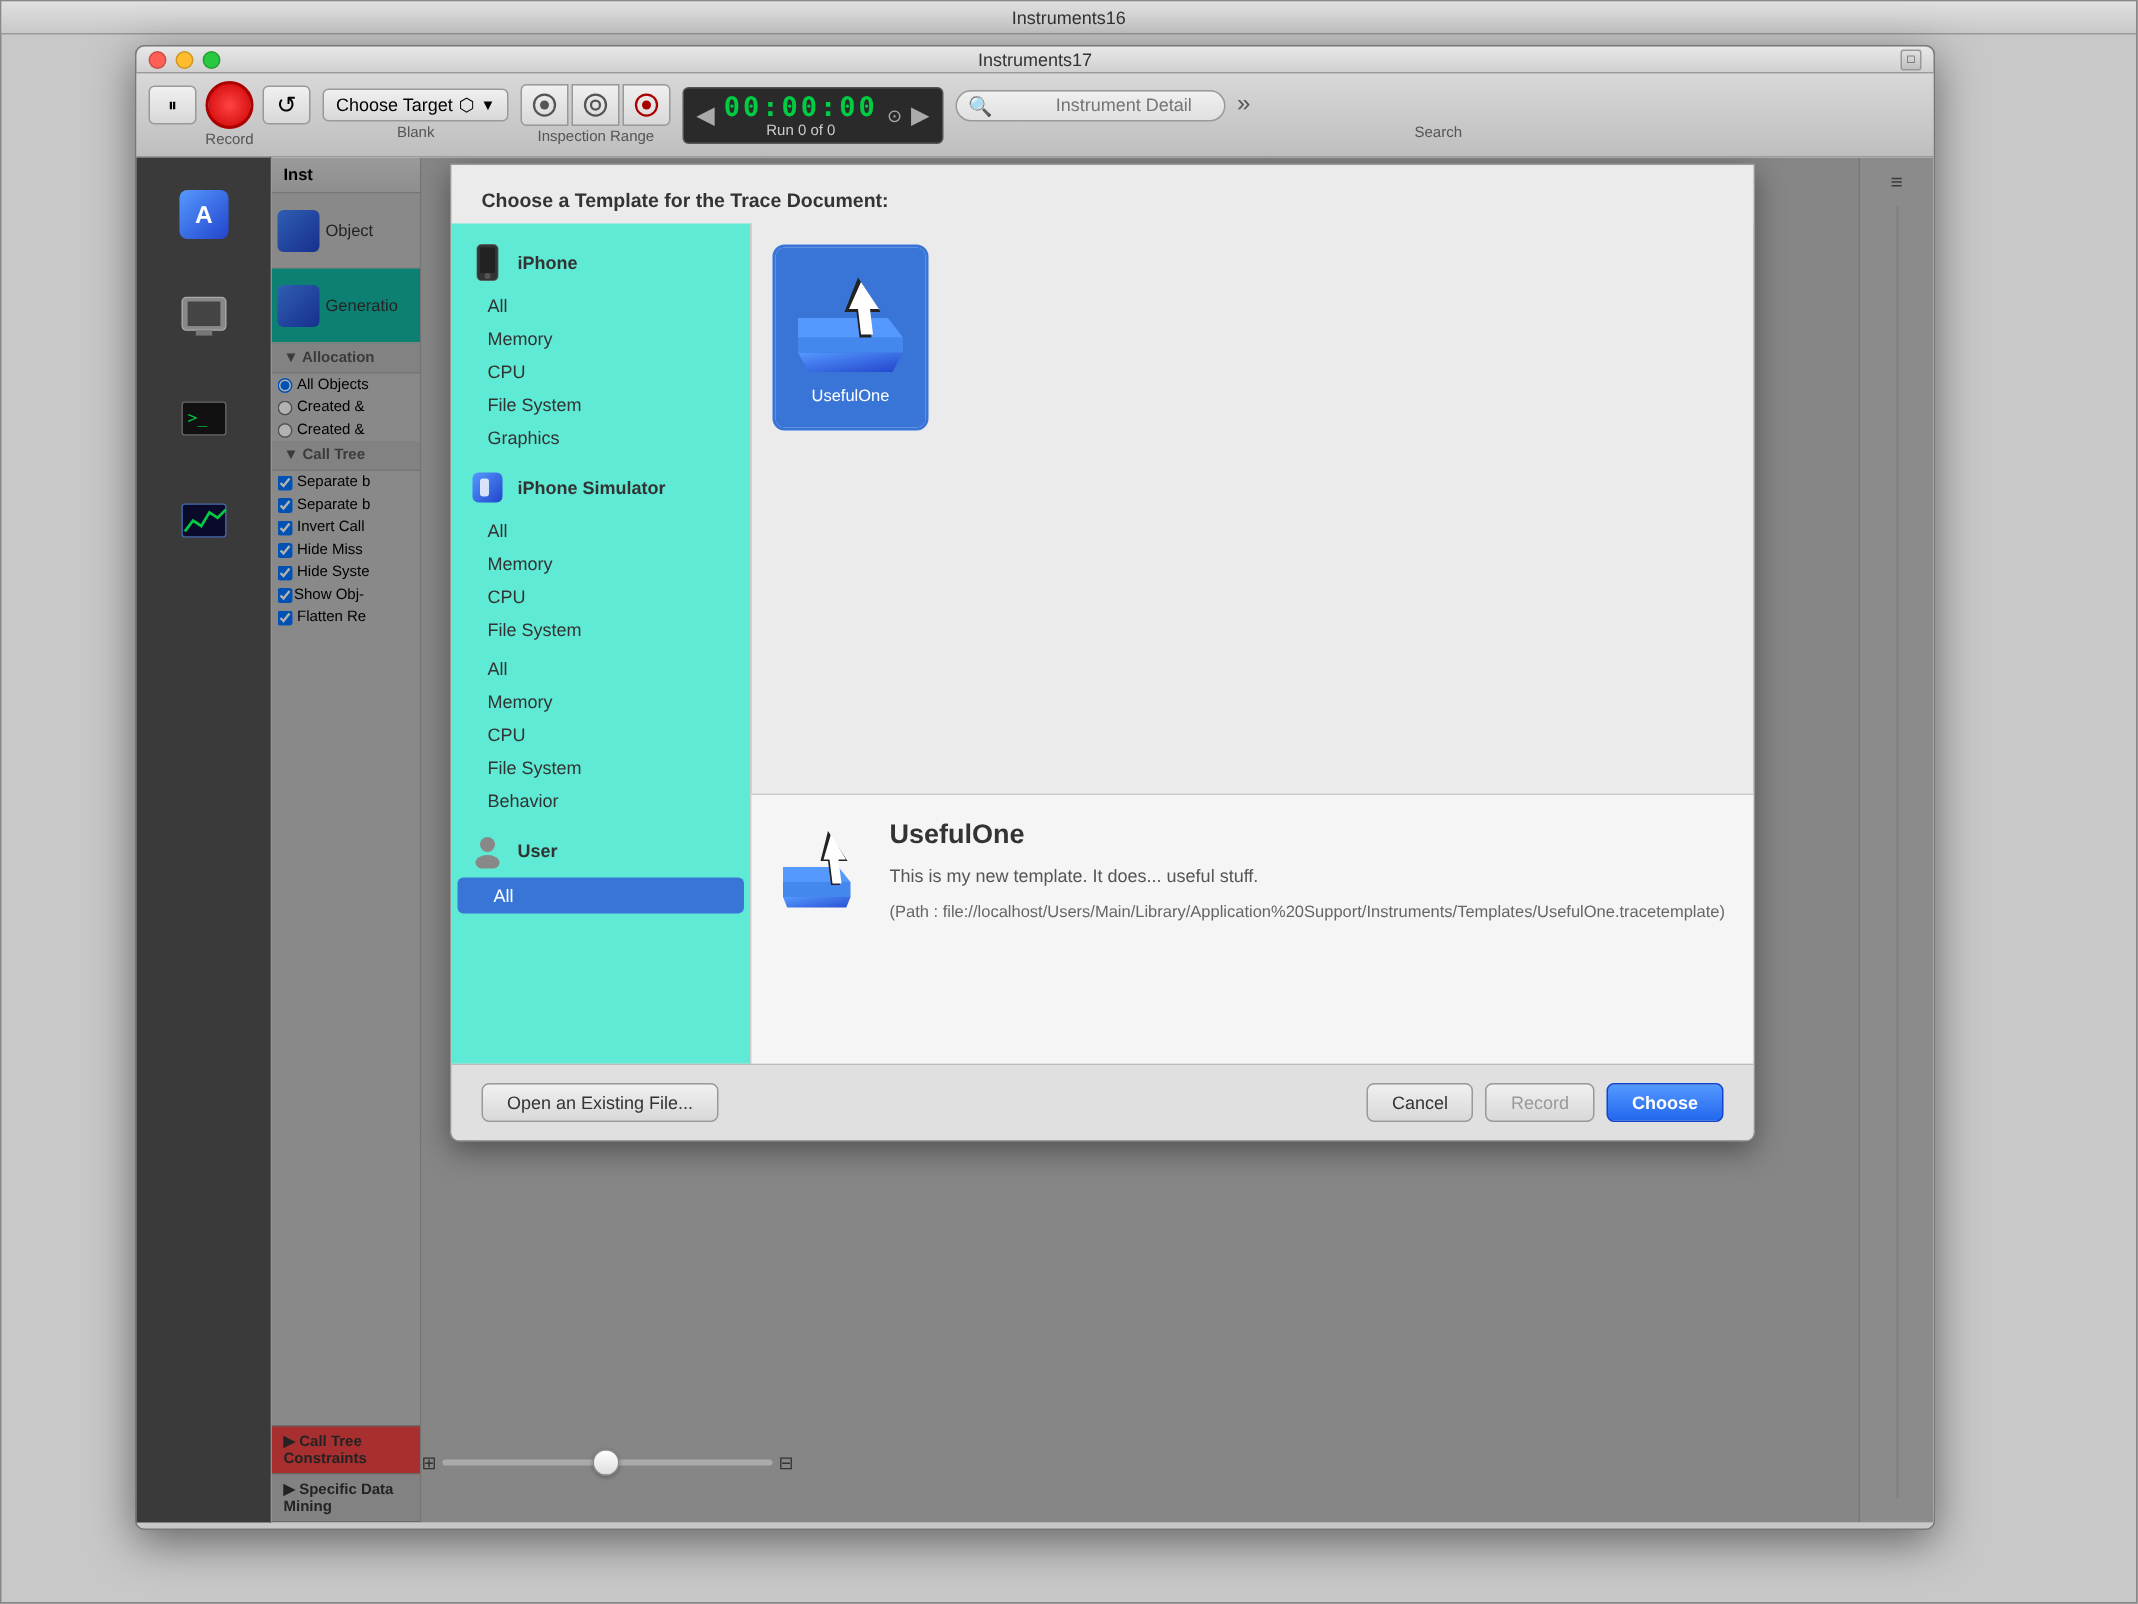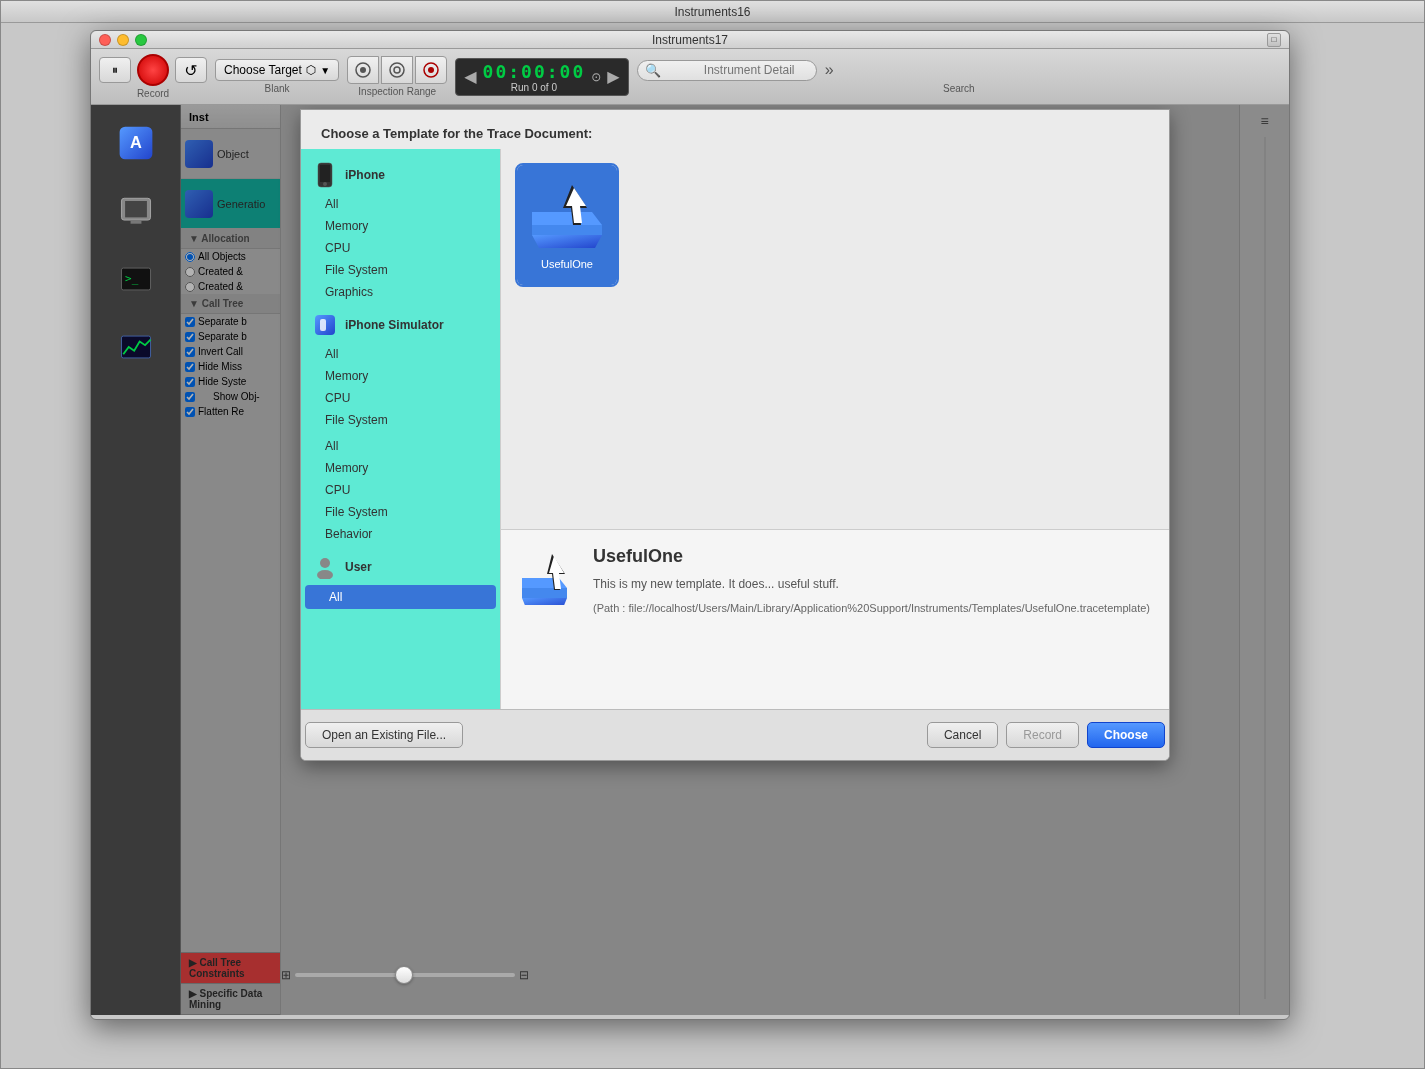--- a/index.html
+++ b/index.html
@@ -423,21 +423,21 @@
 
     .desc-path {
       font-size: 11px;
       color: #666;
       margin-top: 8px;
       line-height: 1.4;
     }
 
     
     .dialog-footer {
-      padding: 12px 4px;
+      padding: 12px 20px;
       display: flex;
       justify-content: space-between;
       align-items: center;
       background: #e0e0e0;
       border-top: 1px solid #bbb;
     }
 
     .btn {
       padding: 5px 16px;
       border-radius: 5px;
@@ -657,21 +657,21 @@
             <span>Invert Call</span>
           </div>
           <div style="padding:2px 4px;font-size:10px;display:flex;align-items:center;gap:3px;">
             <input type="checkbox" checked="" style="width: 10px; height: 10px;">
             <span>Hide Miss</span>
           </div>
           <div style="padding:2px 4px;font-size:10px;display:flex;align-items:center;gap:3px;">
             <input type="checkbox" checked="" style="width: 10px; height: 10px;">
             <span>Hide Syste</span>
           </div>
-          <div style="padding:2px 4px;font-size:10px;display:flex;align-items:center;gap:18px;">
+          <div style="padding:2px 4px;font-size:10px;display:flex;align-items:center;gap:1px;">
             <input type="checkbox" checked="" style="width: 10px; height: 10px;">
             <span>Show Obj-</span>
           </div>
           <div style="padding:2px 4px;font-size:10px;display:flex;align-items:center;gap:3px;">
             <input type="checkbox" checked="" style="width: 10px; height: 10px;">
             <span>Flatten Re</span>
           </div>
 
           <div style="margin-top:auto;">
             <div style="padding:4px 8px;font-size:10px;font-weight:bold;color:#333;background:#ef4444;border-top:1px solid #999;border-bottom:1px solid #999;cursor:pointer;">

